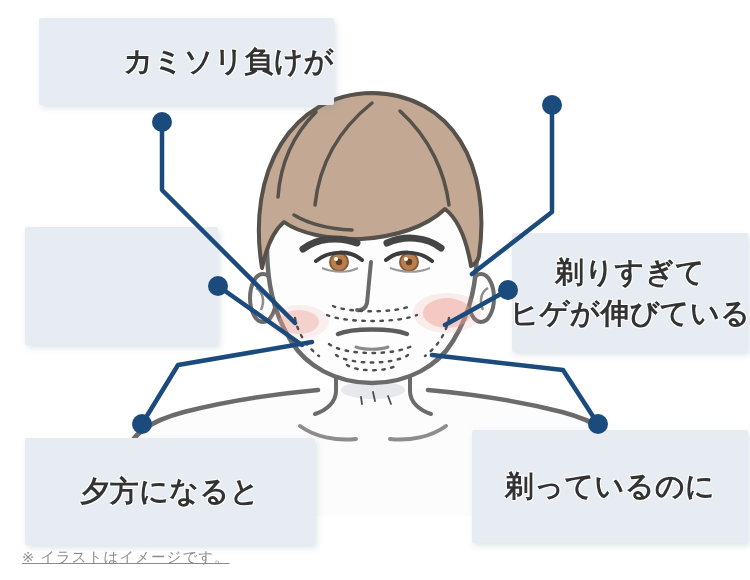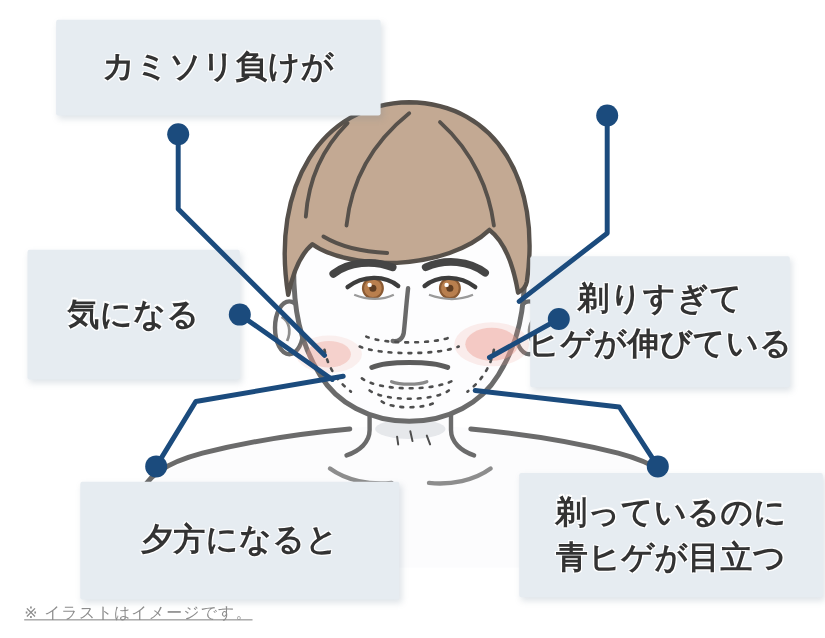--- a/index.html
+++ b/index.html
@@ -14,25 +14,25 @@
   .connectors polyline{fill:none;stroke:var(--connector,#1b4b7d);stroke-width:4.5;stroke-linecap:round;stroke-linejoin:round;}
   .connectors circle{fill:var(--connector,#1b4b7d);}
   .callout{
     position:absolute;background:var(--label-bg);border-radius:2px;
     display:flex;flex-direction:column;align-items:center;justify-content:center;
     color:var(--label-text);font-weight:700;font-size:29px;line-height:1.38;letter-spacing:.5px;
     text-align:center;box-shadow:2px 3px 6px rgba(110,130,150,0.22);
     text-shadow:1px 1px 0 #fff,-1px 1px 0 #fff,1px -1px 0 #fff,-1px -1px 0 #fff;
   }
   .callout span{display:block;white-space:nowrap;}
-  .co-tl{left:51px;top:18px;width:295px;height:87px;}
+  .co-tl{left:39px;top:18px;width:295px;height:87px;align-items:flex-end;}
   .co-tr{left:430px;top:23px;width:317px;height:74px;}
   .co-ml{left:25px;top:227px;width:193px;height:118px;}
-  .co-mr{left:482px;top:233px;width:236px;height:119px;align-items:center;}
-  .co-bl{left:25px;top:438px;width:290px;height:107px;margin-left:48px;}
+  .co-mr{left:512px;top:233px;width:236px;height:119px;align-items:center;}
+  .co-bl{left:25px;top:438px;width:290px;height:107px;}
   .co-br{left:472px;top:430px;width:276px;height:113px;}
   .note{position:absolute;left:22px;top:548px;font-size:14.5px;color:var(--note-text);letter-spacing:1px;text-decoration:underline;}
 </style>
 </head>
 <body>
 
 <div class="stage">
 
   <svg class="illu" viewBox="0 0 750 580" aria-hidden="true">
 
@@ -115,32 +115,30 @@
       <path d="M373,392 L375,401"></path>
         <path d="M388,396 L391,404"></path>
         <path d="M361,397 L362,404"></path>
     </g>
   </svg>
 
   <div class="callout co-tl">
     <span>カミソリ負けが</span>
   </div>
   <div class="callout co-ml">
-    <span>気になる</span>
   </div>
   <div class="callout co-mr">
     <span>剃りすぎて</span>
     <span>ヒゲが伸びている</span>
   </div>
   <div class="callout co-bl">
     <span>夕方になると</span>
   </div>
   <div class="callout co-br">
     <span>剃っているのに</span>
-    <span>青ヒゲが目立つ</span>
   </div>
 
   <svg class="connectors" viewBox="0 0 750 580" aria-hidden="true">
     <g>
       <polyline points="162,122 162,190 295,323"></polyline>
       <circle cx="162" cy="122" r="10"></circle>
     </g>
     <g>
       <polyline points="552,105 552,212 472,274"></polyline>
       <circle cx="552" cy="105" r="10"></circle>

